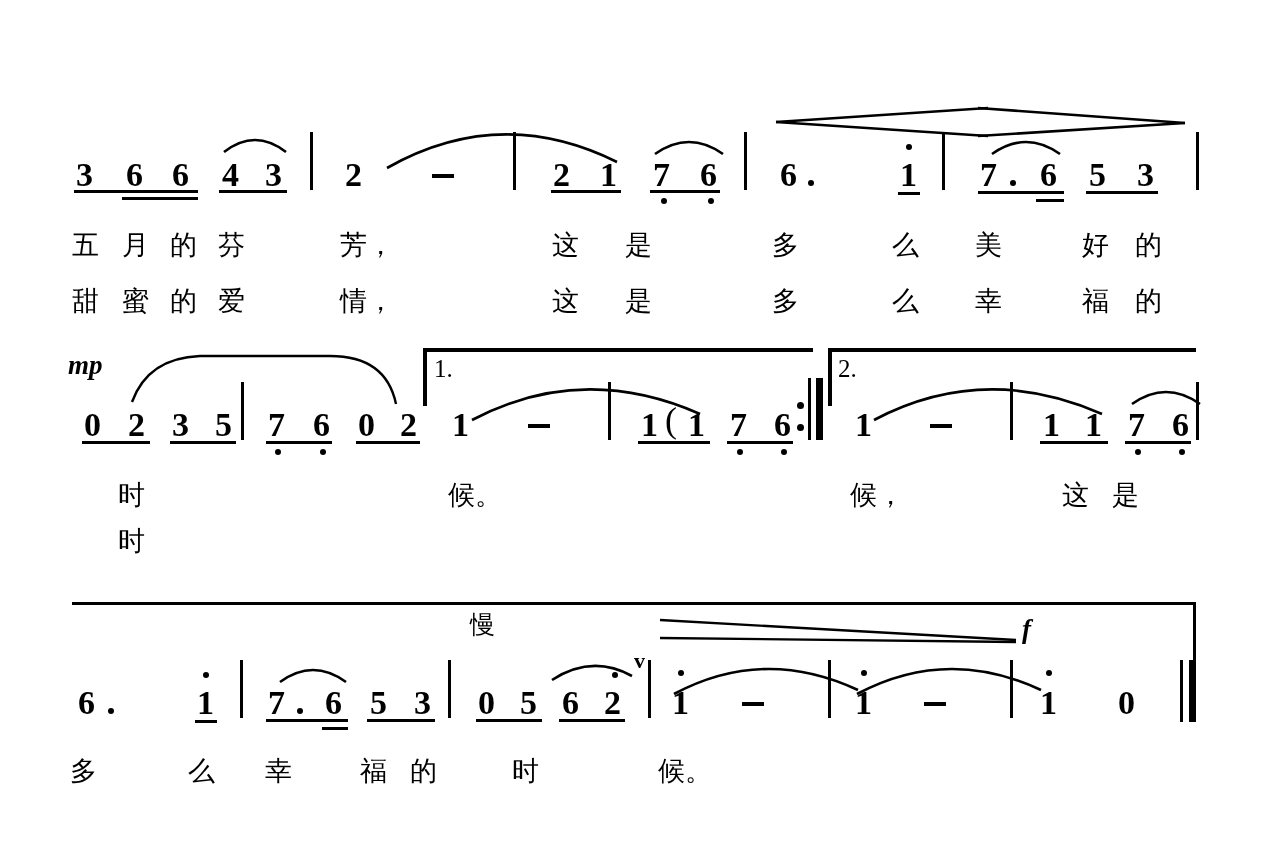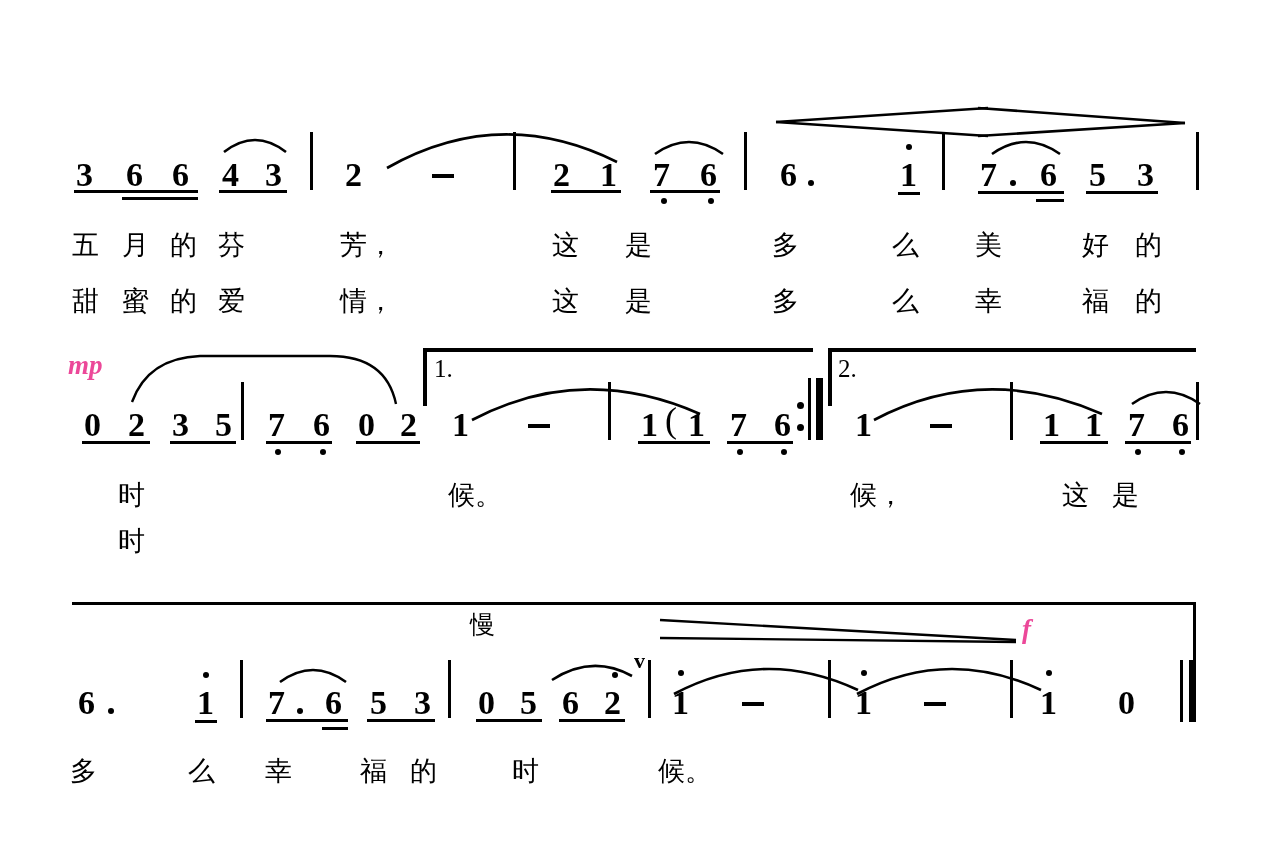--- a/index.html
+++ b/index.html
@@ -96,21 +96,21 @@
   }
 
   
   .dyn {
     position: absolute;
     font-family: "Liberation Serif", "DejaVu Serif", serif;
     font-style: italic;
     font-weight: bold;
     font-size: 27px;
     line-height: 27px;
-    color: #ec4899;
+    color: #000000;
   }
 
   
   .expr {
     position: absolute;
     font-family: "Liberation Serif", "DejaVu Serif", serif;
     font-size: 25px;
     line-height: 25px;
     color: #000;
   }

